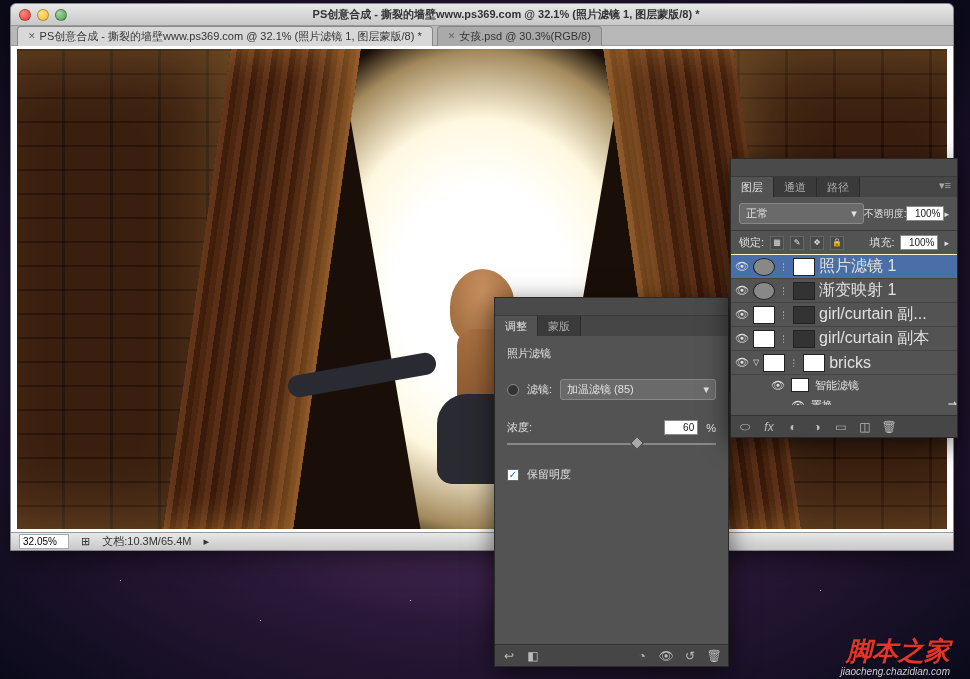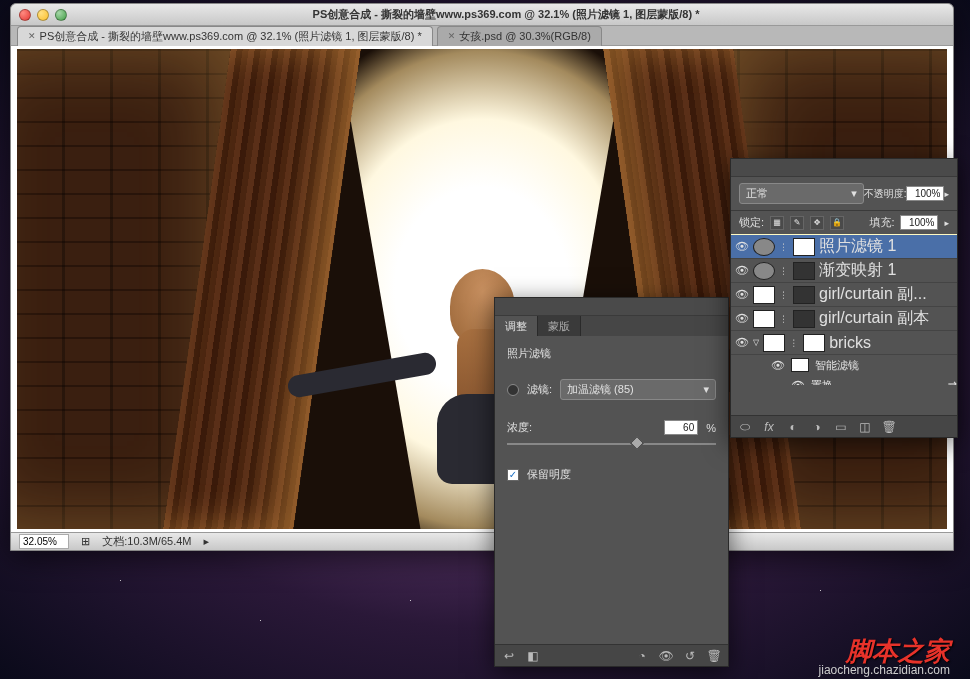--- a/index.html
+++ b/index.html
@@ -62,21 +62,21 @@
 .layer-row { display: flex; align-items: center; height: 24px; border-bottom: 1px solid #444; padding: 0 4px; gap: 4px; }
 .layer-row.sel { background: #4a6fa8; }
 .eye { width: 14px; text-align: center; }
 .thumb { width: 22px; height: 18px; background: #fff; border: 1px solid #222; }
 .thumb.dark { background: #333; }
 .thumb.adj { background: #888; border-radius: 50%; }
 .link { width: 10px; font-size: 9px; color: #ccc; }
 .lname { flex: 1; font-size: 16px; white-space: nowrap; overflow: hidden; }
 .sub-row { padding-left: 40px; height: 20px; display: flex; align-items: center; gap: 6px; font-size: 10px; }
 .watermark { position: absolute; right: 20px; bottom: 10px; color: #e8322a; font-size: 26px; font-weight: bold; font-style: italic; text-shadow: 1px 1px 2px #000; font-family: serif; }
-.watermark2 { position: absolute; right: 20px; bottom: 2px; color: #ccc; font-size: 12px; }
+.watermark2 { position: absolute; right: 20px; bottom: 2px; color: #ccc; font-size: 10px; font-style: italic; }
 </style>
 </head>
 <body>
 
 <div class="star" style="left:120px;top:580px"></div>
 <div class="star" style="left:260px;top:620px"></div>
 <div class="star" style="left:410px;top:600px"></div>
 <div class="star" style="left:640px;top:640px"></div>
 <div class="star" style="left:820px;top:590px"></div>
 
@@ -159,20 +159,27 @@
     <div style="flex:1"></div>
     <span class="footer-ico">◔</span>
     <span class="footer-ico">👁</span>
     <span class="footer-ico">↺</span>
     <span class="footer-ico">🗑</span>
   </div>
 </div>
 
 <div class="panel layers-panel">
   <div class="panel-header"></div>
+  <div class="panel-tabs">
+    <div class="panel-tab active">图层</div>
+    <div class="panel-tab">通道</div>
+    <div class="panel-tab">路径</div>
+    <div style="flex:1"></div>
+    <span style="padding:2px 6px;color:#aaa">▾≡</span>
+  </div>
   <div class="layers-controls">
     <div class="dropdown" style="flex:1.2">
       <span>正常</span>
         <span>▾</span>
     </div>
     <span style="font-size:10px">不透明度:</span>
     <input class="num-input" style="width: 38px;" value="100%">
     <span style="font-size:9px">▸</span>
   </div>
   <div class="lock-row">

